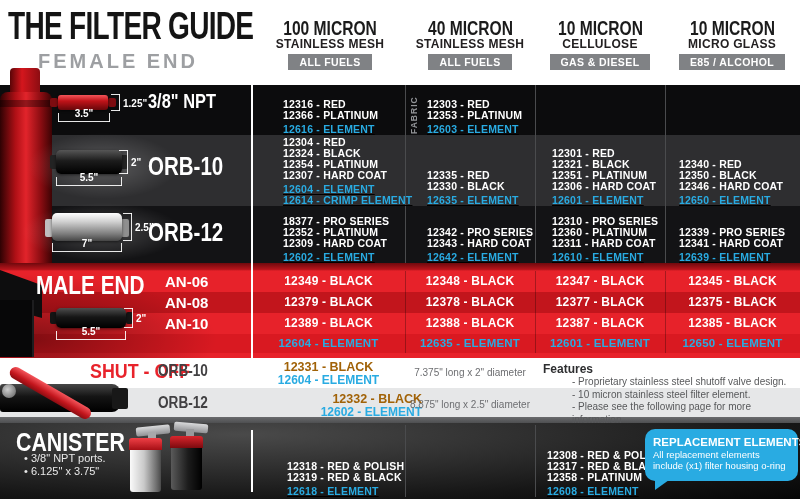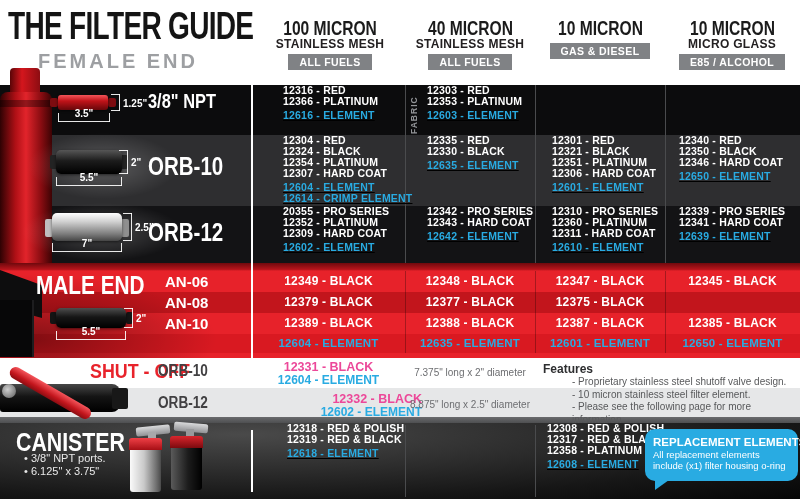--- a/index.html
+++ b/index.html
@@ -16,21 +16,21 @@
   .micron{font-size:20px;font-weight:bold;color:#1b1b1b;line-height:21px;}
   .media{font-size:12px;font-weight:bold;color:#232021;letter-spacing:.3px;line-height:11px;}
   .badge{display:inline-block;margin-top:4px;background:#808285;color:#fff;font-size:10.5px;font-weight:bold;padding:2px 11px;letter-spacing:.4px;}
 
   
   .band{left:0;width:800px;}
   .vline{width:1px;background:#4a4b4d;}
   .wline{width:2px;background:#fff;}
 
   
-  .cell{display:flex;flex-direction:column;justify-content:flex-start;}
+  .cell{display:flex;flex-direction:column;justify-content:flex-end;}
   .c1{left:252px;width:153px;padding-left:31px;}
   .c2{left:405px;width:130px;padding-left:22px;}
   .c3{left:535px;width:130px;padding-left:17px;}
   .c4{left:665px;width:154px;padding-left:14px;}
   .can1{padding-left:35px;}
   .can3{padding-left:12px;}
   .pline{display:block;font-size:10.5px;line-height:11px;font-weight:bold;color:#fff;letter-spacing:.2px;white-space:nowrap;}
   .eline{display:block;font-size:10.5px;line-height:11px;font-weight:bold;color:#29abe2;letter-spacing:.2px;white-space:nowrap;}
   .elist{margin-top:3px;text-decoration:underline;}
 
@@ -55,21 +55,21 @@
 
   
   .mrow{position:absolute;left:252px;width:548px;display:grid;grid-template-columns:153px 130px 130px 135px;}
   .mcell{display:block;text-align:center;font-size:12px;font-weight:bold;color:#fff;letter-spacing:.2px;}
   .mrow .mcell{line-height:21px;}
   .mrow.melem .mcell{line-height:19px;font-size:11.5px;color:#29abe2;}
   .anlabel{display:block;height:21px;line-height:21px;font-size:15px;font-weight:bold;color:#fff;}
 
   
   .solabel{font-size:16px;font-weight:bold;color:#414042;}
-  .sopart{font-size:12.5px;font-weight:bold;color:#ec4899;line-height:13px;}
+  .sopart{font-size:12.5px;font-weight:bold;color:#a16207;line-height:13px;}
   .soelem{font-size:12px;font-weight:bold;color:#29abe2;line-height:13px;}
   .sosize{font-size:10px;color:#6d6e71;}
   .feat-title{font-size:12px;font-weight:bold;color:#2d2e30;line-height:14px;}
   .feat-item{display:block;font-size:10px;color:#58595b;line-height:12.5px;margin-left:29px;}
 
   
   .bullet{display:block;font-size:11px;color:#e9e9e9;line-height:12.5px;}
   .callout{position:absolute;background:#29abe2;border-radius:10px;color:#fff;padding:6px 8px;}
   .callout-tail{position:absolute;left:10px;bottom:-9px;width:0;height:0;border-top:10px solid #29abe2;border-right:14px solid transparent;}
   .ctitle{font-size:11.5px;font-weight:bold;white-space:nowrap;line-height:14px;}
@@ -116,20 +116,21 @@
     <div class="media">STAINLESS MESH</div>
     <div class="badge">ALL FUELS</div>
   </div>
   <div class="abs colhead" style="left:395px;">
     <div class="micron"><span class="condc">40 MICRON</span></div>
     <div class="media">STAINLESS MESH</div>
     <div class="badge">ALL FUELS</div>
   </div>
   <div class="abs colhead" style="left:525px;">
     <div class="micron"><span class="condc">10 MICRON</span></div>
+    <div class="media">CELLULOSE</div>
     <div class="badge">GAS &amp; DIESEL</div>
   </div>
   <div class="abs colhead" style="left:657px;">
     <div class="micron"><span class="condc">10 MICRON</span></div>
     <div class="media">MICRO GLASS</div>
     <div class="badge">E85 / ALCOHOL</div>
   </div>
 
   <div>
     <div class="abs" style="left:10px;top:68px;width:30px;height:28px;background:linear-gradient(90deg,#5a0507,#d4161d 40%,#8c0d12);border-radius:4px 4px 0 0;"></div>
@@ -257,21 +258,21 @@
         <span class="pline">12350 - BLACK</span>
         <span class="pline">12346 - HARD COAT</span>
       </div>
     <div class="elist">
         <span class="eline">12650 - ELEMENT</span>
       </div>
   </div>
 
   <div class="abs cell c1" style="top:206px;height:57px;">
     <div>
-        <span class="pline">20355 - PRO SERIES</span>
+        <span class="pline">18377 - PRO SERIES</span>
         <span class="pline">12352 - PLATINUM</span>
         <span class="pline">12309 - HARD COAT</span>
       </div>
     <div class="elist">
         <span class="eline">12602 - ELEMENT</span>
       </div>
   </div>
   <div class="abs cell c2" style="top:206px;height:57px;">
     <div>
         <span class="pline">12342 - PRO SERIES</span>
@@ -321,20 +322,21 @@
     </div>
 
   <div class="mrow" style="top:271px;height:21px;">
       <span class="mcell">12349 - BLACK</span>
       <span class="mcell">12348 - BLACK</span>
       <span class="mcell">12347 - BLACK</span>
       <span class="mcell">12345 - BLACK</span>
     </div>
   <div class="mrow" style="top:292px;height:21px;">
       <span class="mcell">12379 - BLACK</span>
+      <span class="mcell">12378 - BLACK</span>
       <span class="mcell">12377 - BLACK</span>
       <span class="mcell">12375 - BLACK</span>
     </div>
   <div class="mrow" style="top:313px;height:21px;">
       <span class="mcell">12389 - BLACK</span>
       <span class="mcell">12388 - BLACK</span>
       <span class="mcell">12387 - BLACK</span>
       <span class="mcell">12385 - BLACK</span>
     </div>
   <div class="mrow melem" style="top:334px;height:19px;">

